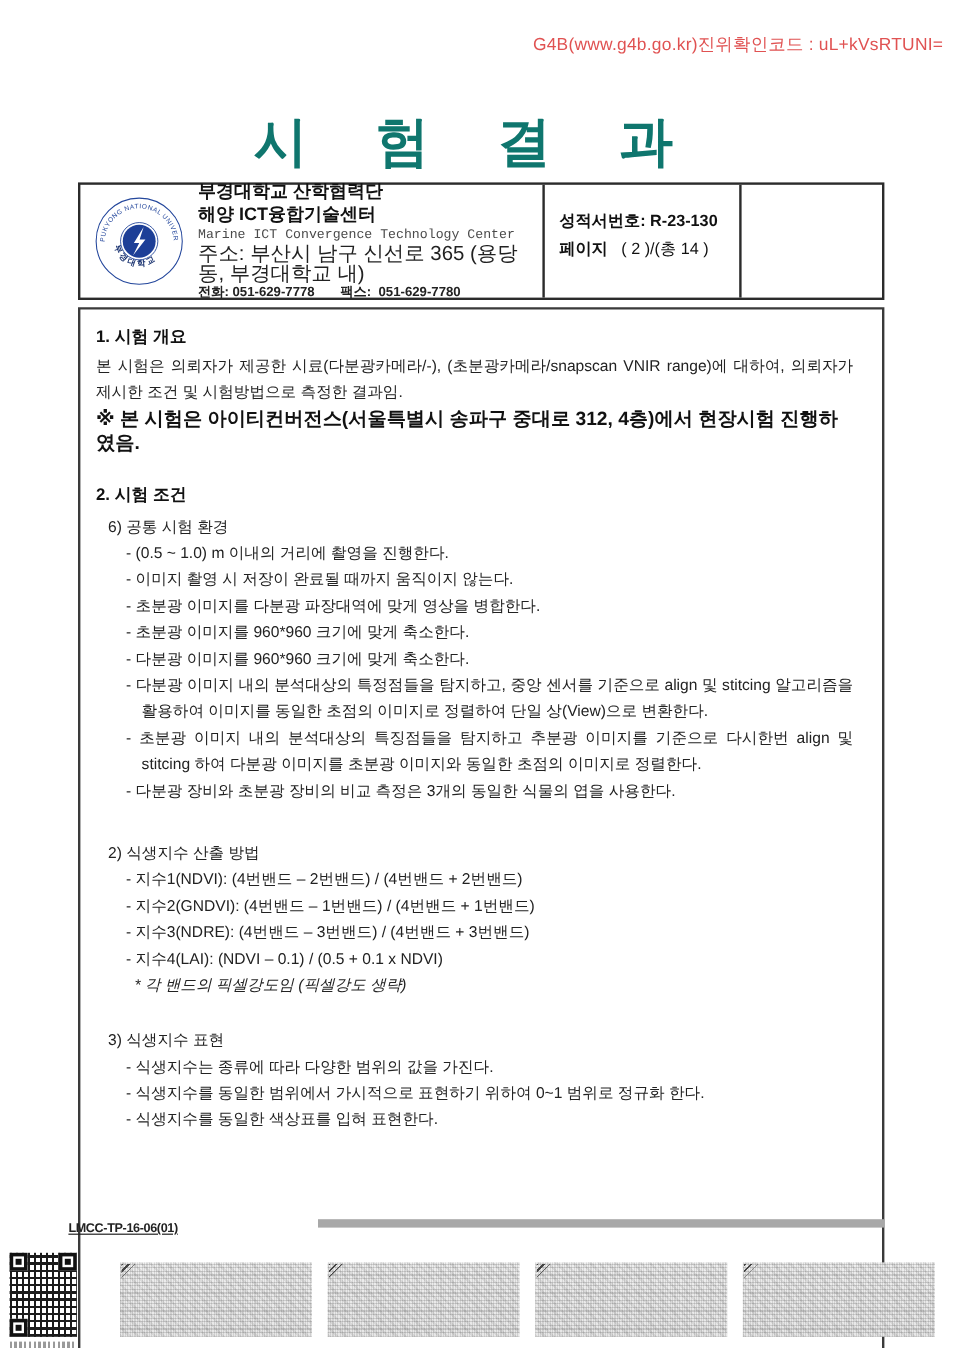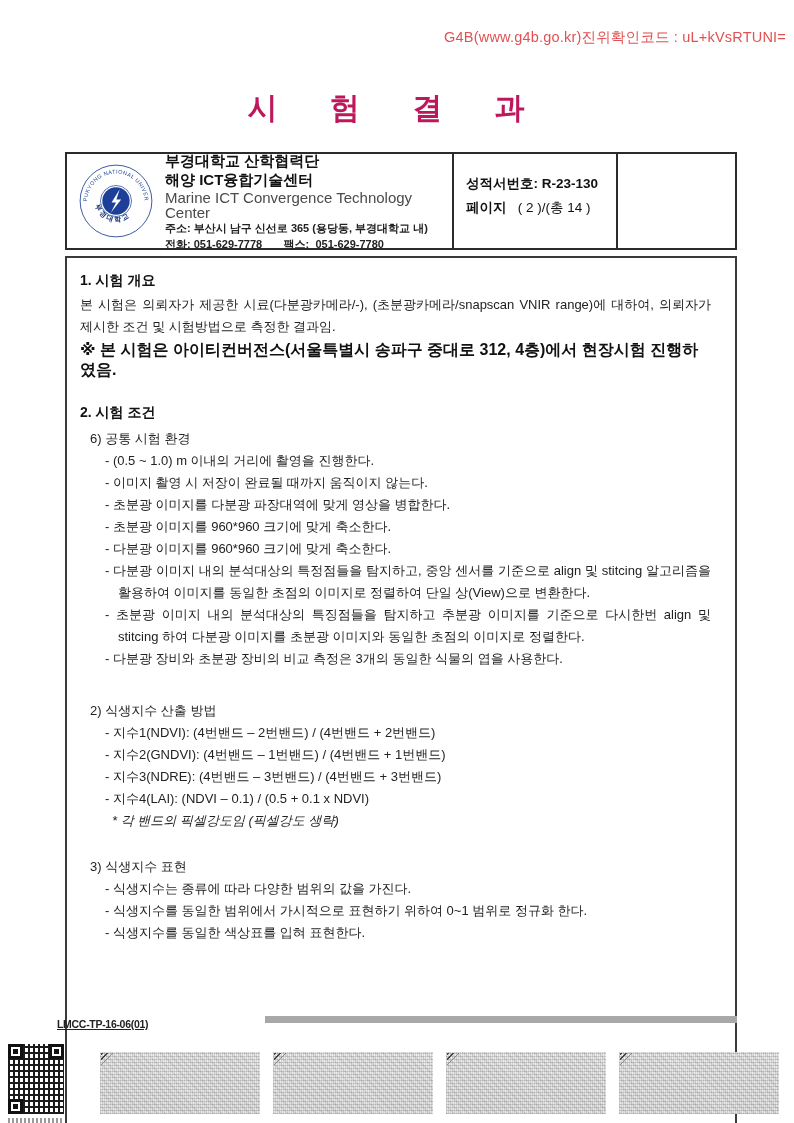--- a/index.html
+++ b/index.html
@@ -5,32 +5,32 @@
   * { margin:0; padding:0; box-sizing:border-box; }
   html,body { background:#ffffff; }
   body { font-family:"Liberation Sans","DejaVu Sans",sans-serif; color:#1e1e1e; }
   .page { position:relative; width:794px; height:1123px; background:#fff; overflow:hidden; margin:4px auto; }
 
   
   .verify { position:absolute; top:24px; right:8px; font-size:14.5px; color:#e05252; letter-spacing:0.2px; }
 
   
   .doc-title { position:absolute; top:84px; left:0; width:100%; text-align:center;
-               font-size:30px; font-weight:800; letter-spacing:22px; color:#be185d; white-space:pre; }
+               font-size:45px; font-weight:800; letter-spacing:22px; color:#0f766e; white-space:pre; }
 
   
   .hdr-box { position:absolute; left:65px; top:148px; width:672px; height:98px;
              border:2px solid #2b2b2b; display:flex; }
   .hdr-cell-org { width:385px; display:flex; align-items:center; gap:12px; padding:8px 6px 8px 12px; }
   .hdr-cell-report { width:164px; border-left:2px solid #2b2b2b; padding:18px 4px 0 12px; }
   .hdr-cell-empty { flex:1; border-left:2px solid #2b2b2b; }
   .org-lines { line-height:1; }
   .org-name { font-size:15px; font-weight:bold; color:#111; line-height:19px; }
-  .org-en   { font-size:15px; color:#4a4a4a; line-height:15px; margin-top:1px; }
-  .org-addr { font-size:11px; font-weight:bold; color:#222; line-height:16px; }
+  .org-en   { font-size:11px; color:#4a4a4a; line-height:15px; margin-top:1px;font-family:Liberation Mono, monospace; }
+  .org-addr { font-size:17px; font-weight:normal; color:#222; line-height:16px; }
   .org-tel  { font-size:11px; font-weight:bold; color:#222; line-height:16px; white-space:pre; }
   .report-line { font-size:13.5px; font-weight:bold; color:#111; line-height:24px; white-space:pre; }
   .report-line .val-normal { font-weight:normal; }
 
   
   .logo-wrap { width:74px; height:74px; flex:0 0 auto; }
 
   
   .main-box { position:absolute; left:65px; top:252px; width:672px; height:940px;
               border:2px solid #3a3a3a; border-bottom-width:3px;

